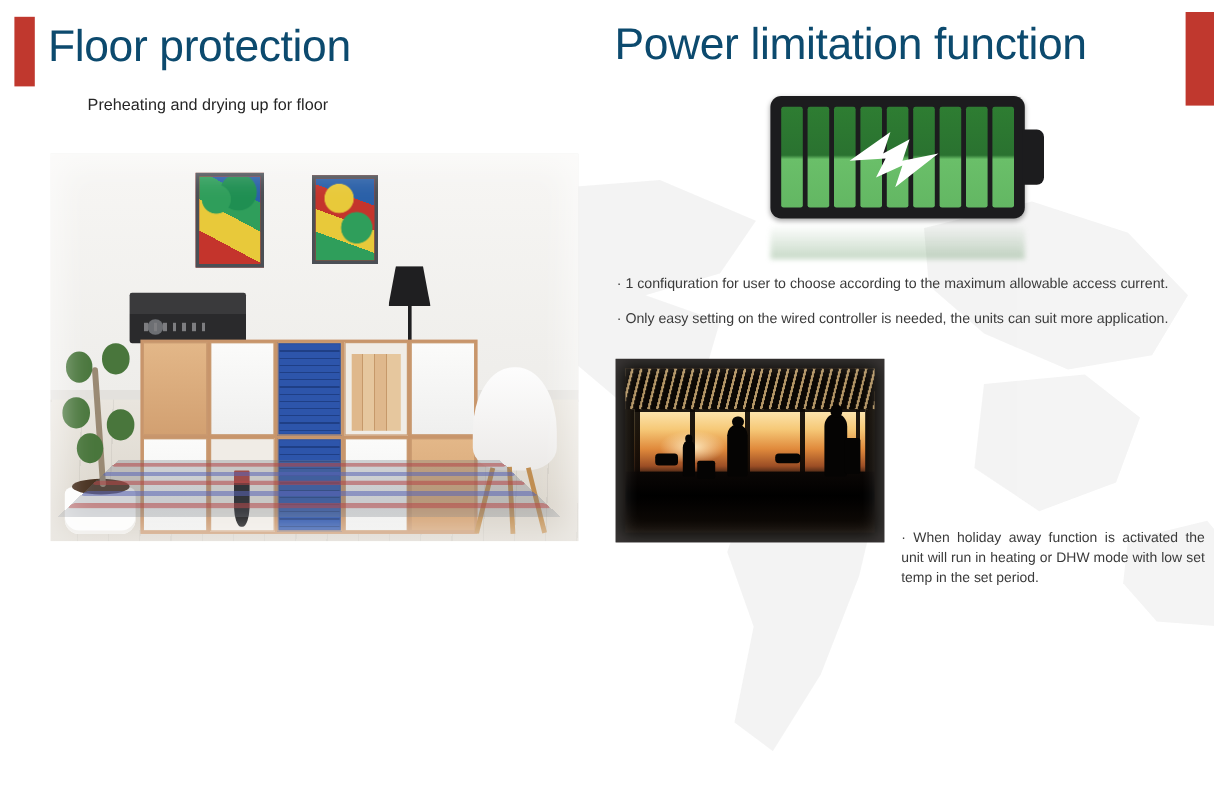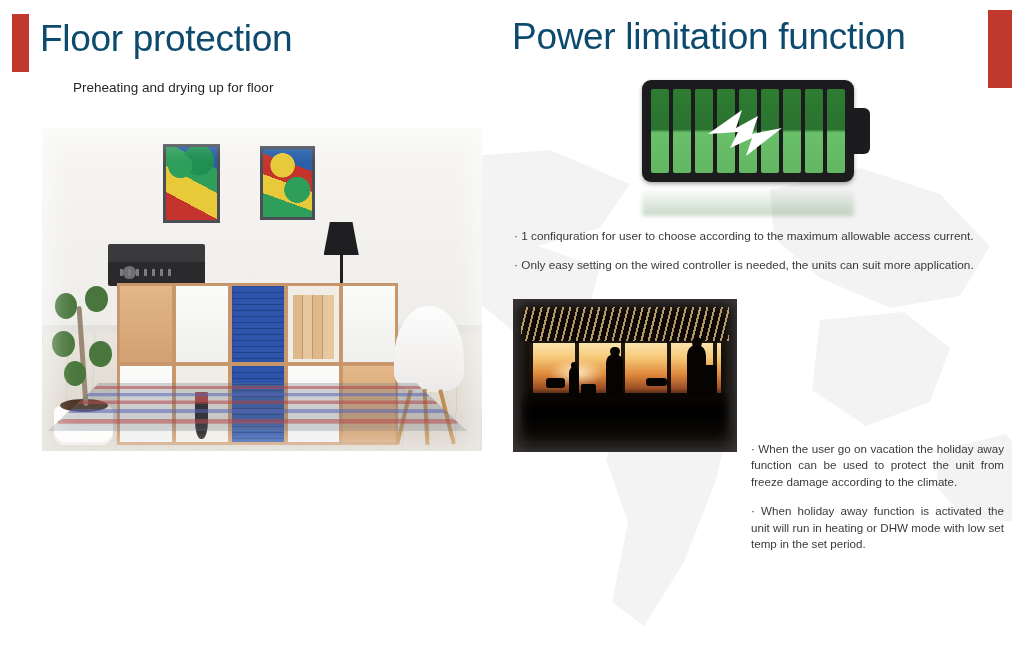--- a/index.html
+++ b/index.html
@@ -480,18 +480,17 @@
         <div class="silhouette sil-body" style="left:80%; top:28%; width:9%;  height:38%;"></div>
         <div class="silhouette sil-head" style="left:82%; top:22%; width:5%;  height:8%;"></div>
         <div class="silhouette" style="left:88%; top:42%; width:6%;  height:22%; border-radius:2px;"></div>
 
         <div class="silhouette" style="left:12%; top:52%; width:9%;  height:7%;  border-radius:3px;"></div>
         <div class="silhouette" style="left:60%; top:52%; width:10%; height:6%;  border-radius:3px;"></div>
       </div>
     </div>
 
     <div class="body-text holiday-copy">
-      <p>· When the user go on vacation the holiday away function can be used to protect the unit from freeze damage according to the climate.</p>
       <p>· When holiday away function is activated the unit  will run in heating or DHW mode with low set temp in the set period.</p>
     </div>
   </div>
 
 </div>
 
 </body></html>

